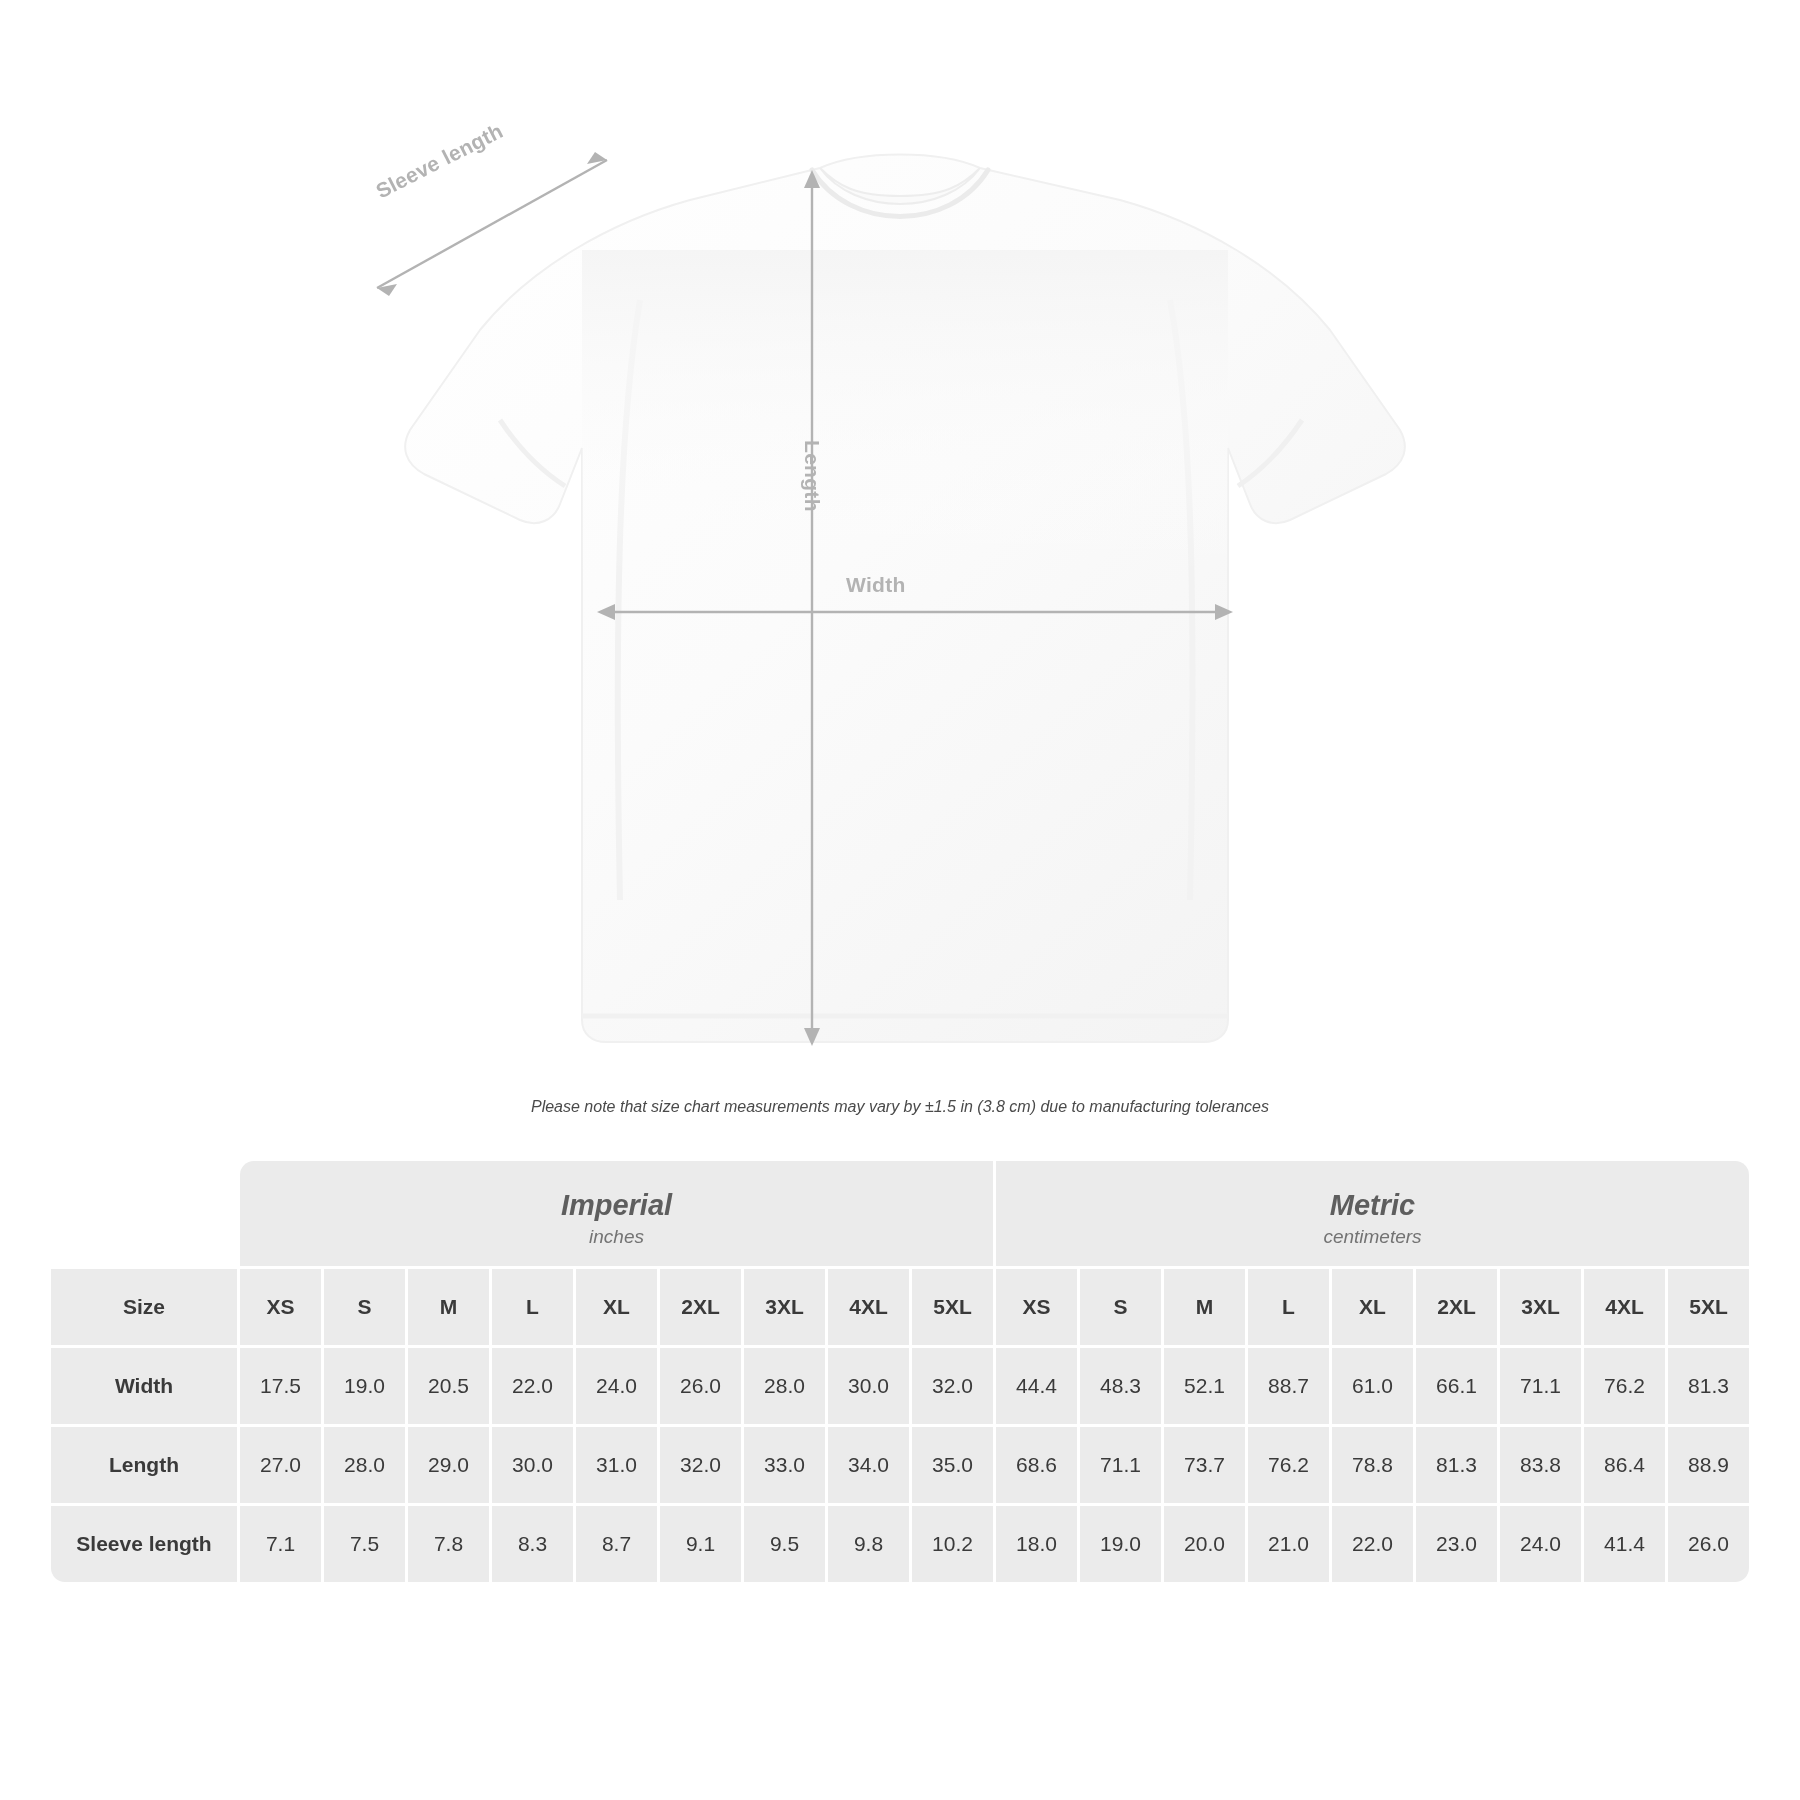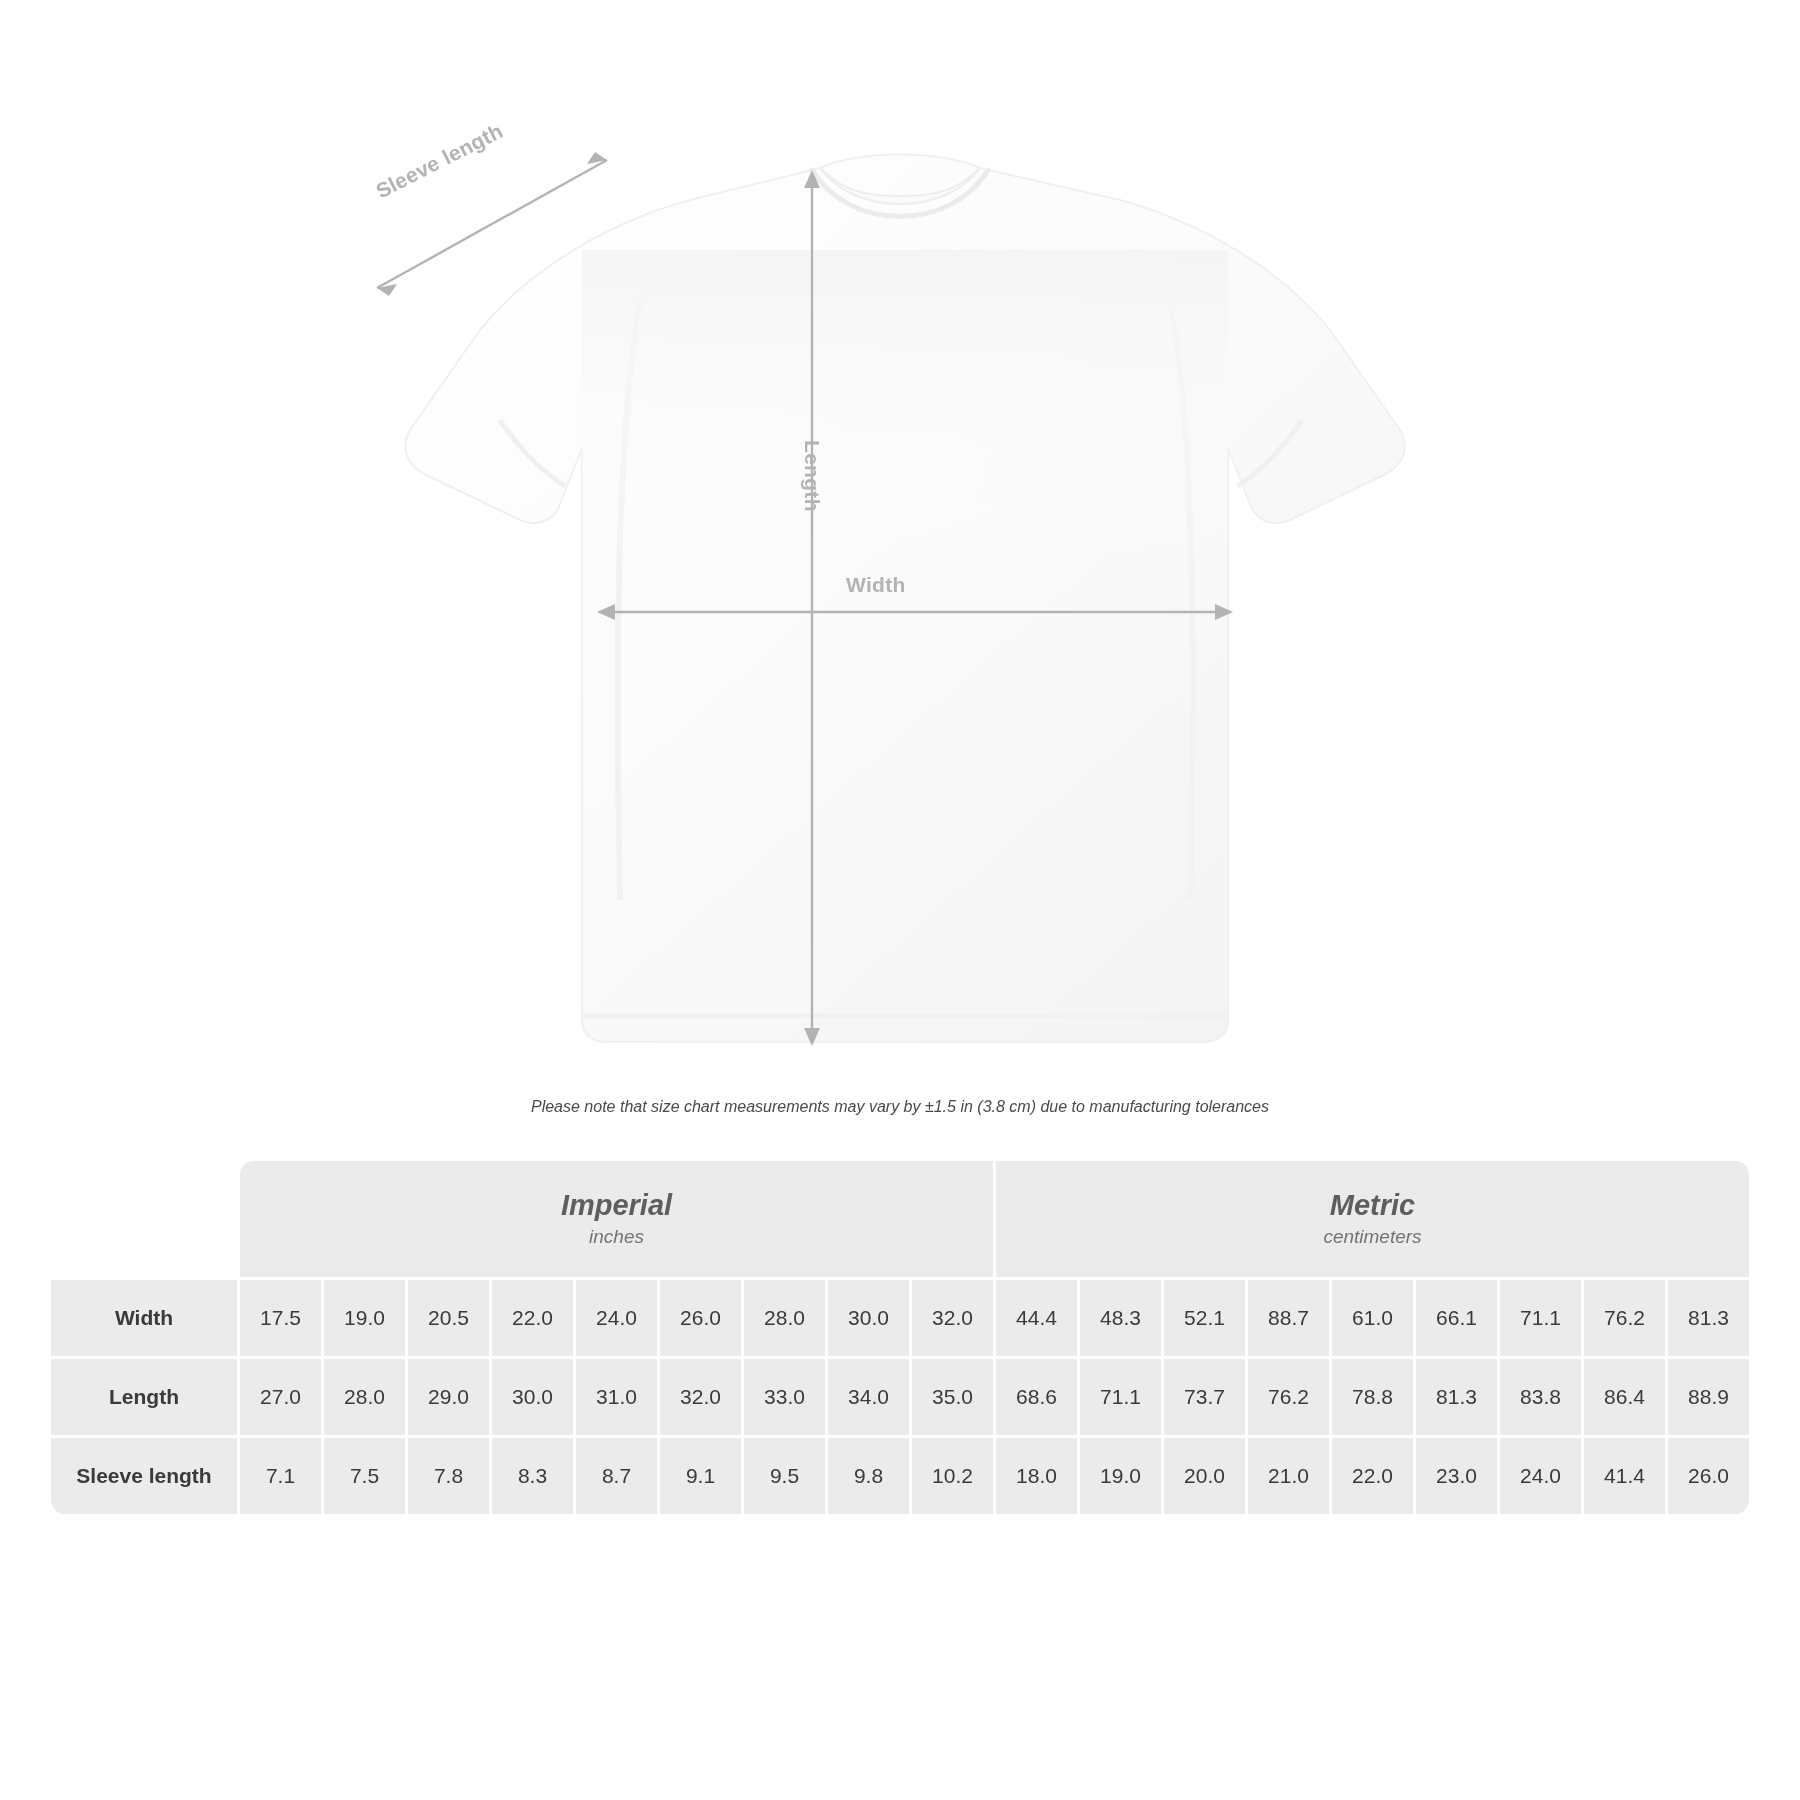--- a/index.html
+++ b/index.html
@@ -89,21 +89,21 @@
   table.size-table td {
     background: #ebebeb;
     text-align: center;
     font-size: 21px;
     color: #3a3a3a;
     height: 74px;
     vertical-align: middle;
   }
   .unit-head {
     background: #ebebeb;
-    padding: 26px 0 25px 0;
+    padding: 26px 0 14px 0;
     height: auto !important;
   }
   .unit-head .u-main {
     font-size: 29px;
     font-weight: bold;
     font-style: italic;
     color: #5e5e5e;
     line-height: 1.25;
   }
   .unit-head .u-sub {
@@ -222,20 +222,41 @@
             <td colspan="9" class="unit-head rounded-tl">
               <div class="u-main">Imperial</div>
               <div class="u-sub">inches</div>
             </td>
             <td colspan="9" class="unit-head rounded-tr">
               <div class="u-main">Metric</div>
               <div class="u-sub">centimeters</div>
             </td>
           </tr>
           <tr>
+            <td class="row-label">Size</td>
+            <td class="col-head">XS</td>
+            <td class="col-head">S</td>
+            <td class="col-head">M</td>
+            <td class="col-head">L</td>
+            <td class="col-head">XL</td>
+            <td class="col-head">2XL</td>
+            <td class="col-head">3XL</td>
+            <td class="col-head">4XL</td>
+            <td class="col-head">5XL</td>
+            <td class="col-head">XS</td>
+            <td class="col-head">S</td>
+            <td class="col-head">M</td>
+            <td class="col-head">L</td>
+            <td class="col-head">XL</td>
+            <td class="col-head">2XL</td>
+            <td class="col-head">3XL</td>
+            <td class="col-head">4XL</td>
+            <td class="col-head">5XL</td>
+          </tr>
+          <tr>
             <td class="row-label">Width</td>
             <td>17.5</td>
             <td>19.0</td>
             <td>20.5</td>
             <td>22.0</td>
             <td>24.0</td>
             <td>26.0</td>
             <td>28.0</td>
             <td>30.0</td>
             <td>32.0</td>

